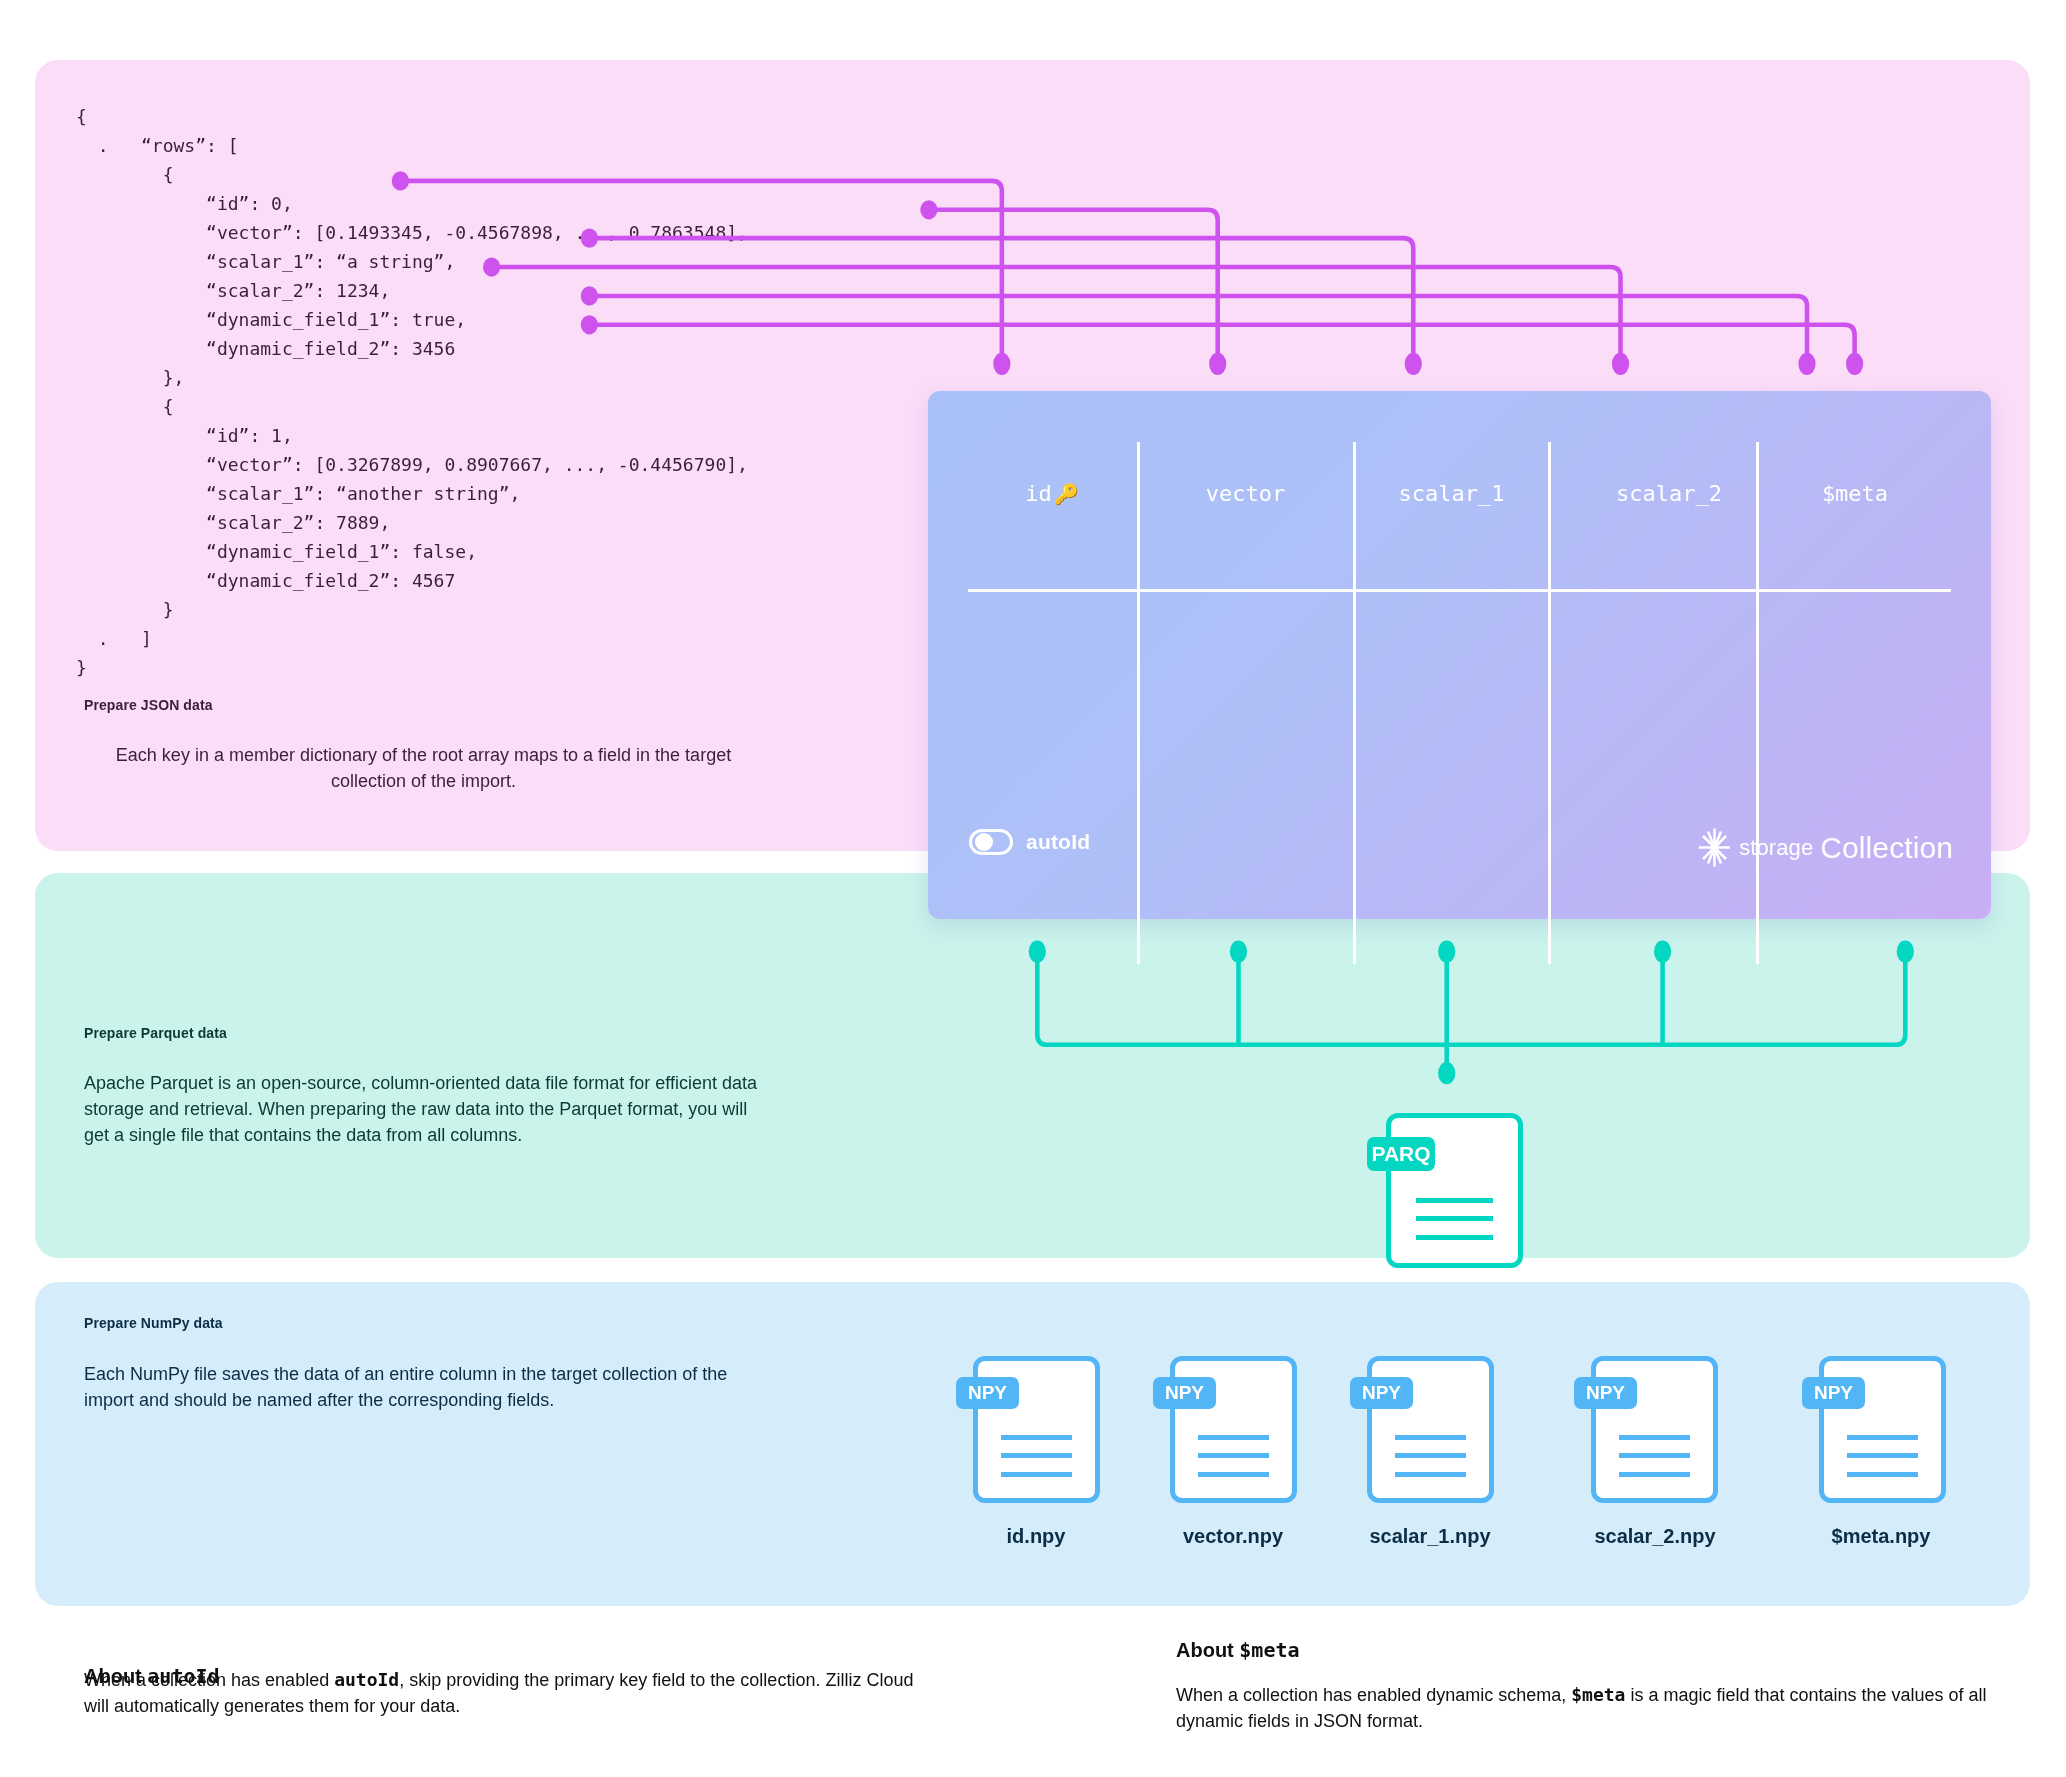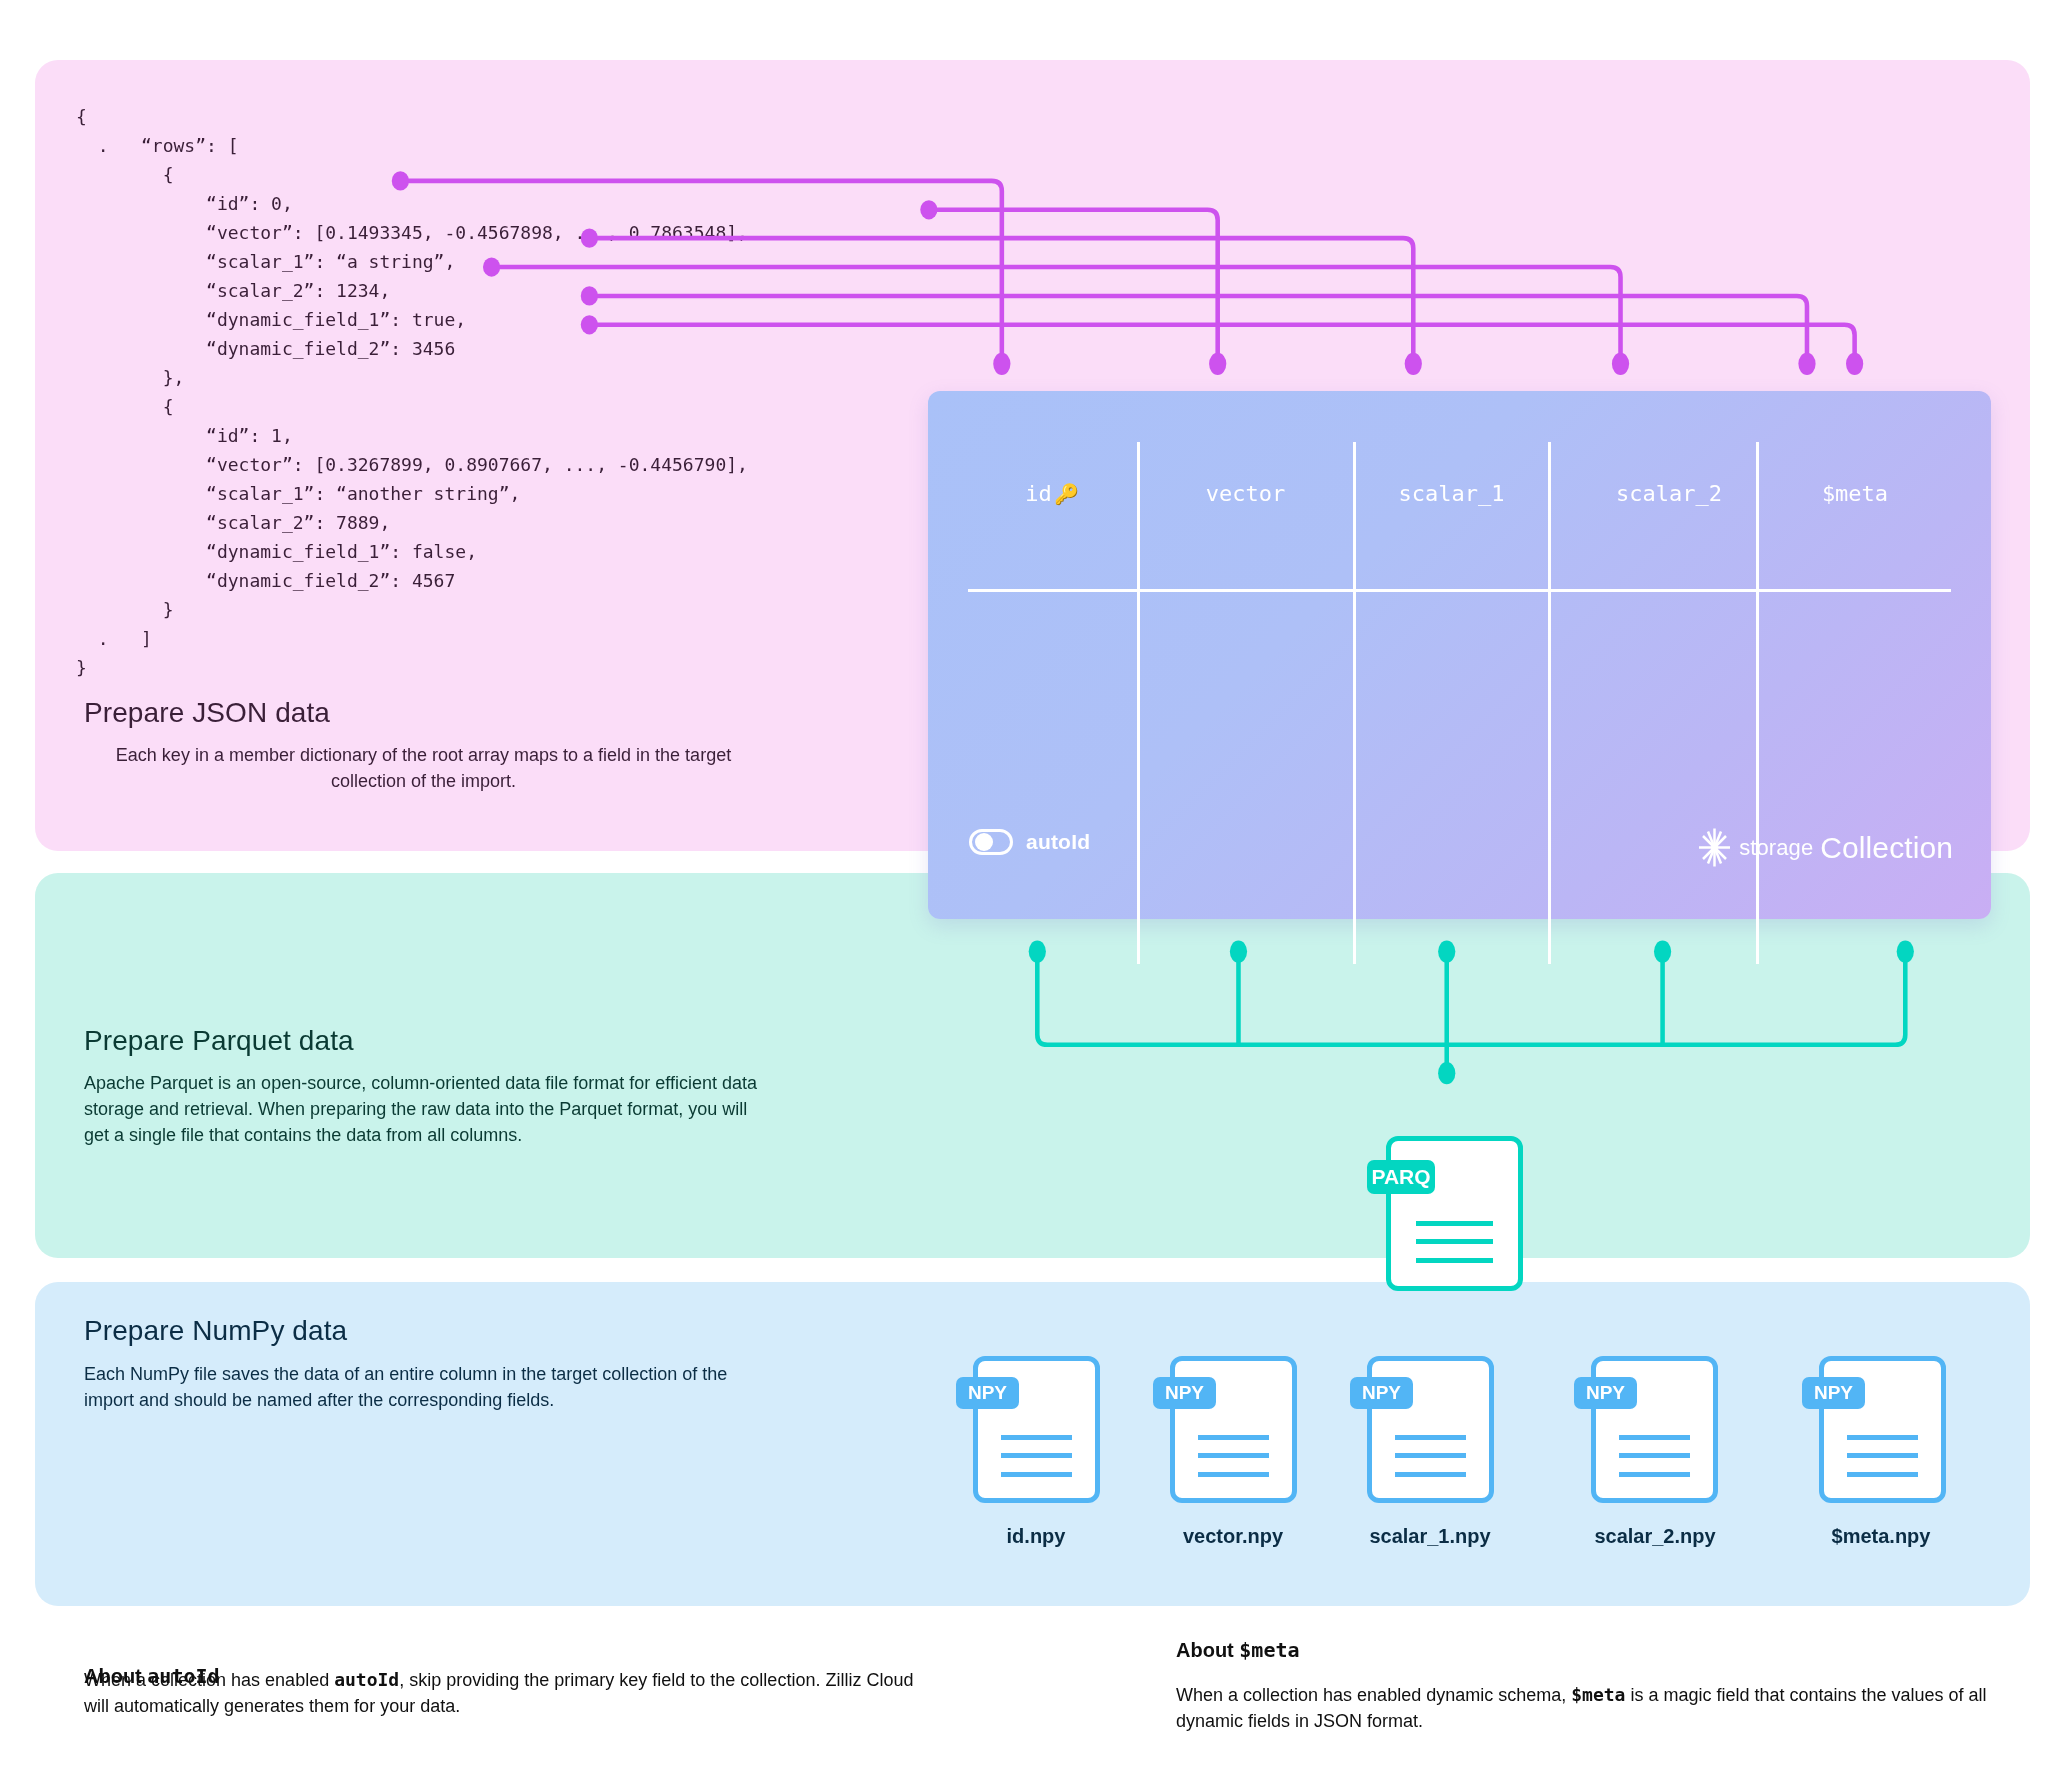--- a/index.html
+++ b/index.html
@@ -11,21 +11,21 @@
   #panel-parquet{left:35px;top:873px;width:1995px;height:385px;background:#C9F3EB;}
   #panel-numpy{left:35px;top:1282px;width:1995px;height:324px;background:#D5ECFB;}
 
   
   #json-code{position:absolute;left:76px;top:84px;
     font-family:"DejaVu Sans Mono","Liberation Mono",monospace;
     font-size:18px;line-height:29px;color:#3A1F38;white-space:pre;
     letter-spacing:0px;}
 
   
-  .sec-title{position:absolute;font-weight:normal;font-size:28px;letter-spacing:0.1px;}
+  .sec-title{position:absolute;font-weight:bold;font-size:14px;letter-spacing:0.1px;}
   .sec-body{position:absolute;font-size:18px;line-height:26px;}
   #json-title{left:84px;top:697px;color:#3A1F38;}
   #json-body{left:84px;top:742px;width:679px;color:#3A1F38;text-align:center;}
   #parq-title{left:84px;top:1025px;color:#0A3A33;}
   #parq-body{left:84px;top:1070px;width:674px;color:#0A3A33;}
   #npy-title{left:84px;top:1315px;color:#0B2D45;}
   #npy-body{left:84px;top:1361px;width:659px;color:#0B2D45;}
 
   
   #collection-card{position:absolute;left:928px;top:391px;width:1063px;height:528px;
@@ -193,21 +193,21 @@
     <ellipse cx="2855" cy="1878" rx="17" ry="22"></ellipse>
     <ellipse cx="3281" cy="1878" rx="17" ry="22"></ellipse>
     <ellipse cx="3760" cy="1878" rx="17" ry="22"></ellipse>
     <ellipse cx="2855" cy="2118" rx="17" ry="22"></ellipse>
   </g>
 </svg>
 
 <div class="sec-title" id="parq-title">Prepare Parquet data</div>
 <div class="sec-body" id="parq-body">Apache Parquet is an open-source, column-oriented data file format for efficient data storage and retrieval. When preparing the raw data into the Parquet format, you will get a single file that contains the data from all columns.</div>
 
-<div class="doc" id="parq-file" style="left:1386px;top:1136px;width:123px;height:155px">
+<div class="doc" id="parq-file" style="left:1386px;top:1113px;width:123px;height:155px">
   <div class="doc-body" style="width:137px;height:155px;border:5.6px solid #03D6C1;border-radius:12px"></div>
   <div class="doc-badge" style="left:-19px;top:24px;width:68px;height:34px;background:#03D6C1;border-radius:7px;font-size:21px">PARQ</div>
   <div class="doc-line" style="left:30px;top:85px;width:77px;height:4.6px;background:#03D6C1"></div>
   <div class="doc-line" style="left:30px;top:103px;width:77px;height:4.6px;background:#03D6C1"></div>
   <div class="doc-line" style="left:30px;top:122px;width:77px;height:4.6px;background:#03D6C1"></div>
 </div>
 
 <div class="sec-title" id="npy-title">Prepare NumPy data</div>
 <div class="sec-body" id="npy-body">Each NumPy file saves the data of an entire column in the target collection of the import and should be named after the corresponding fields.</div>
 

